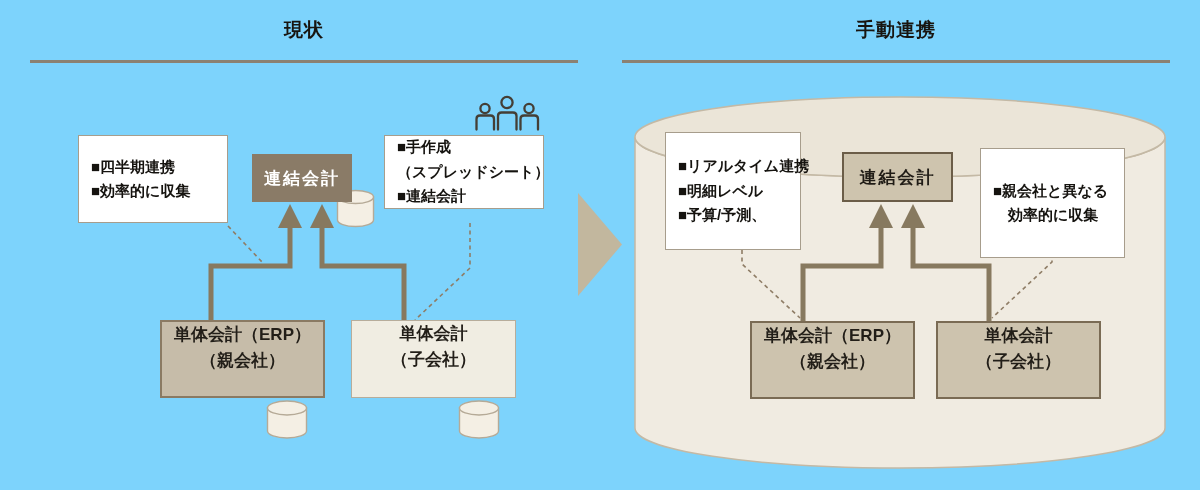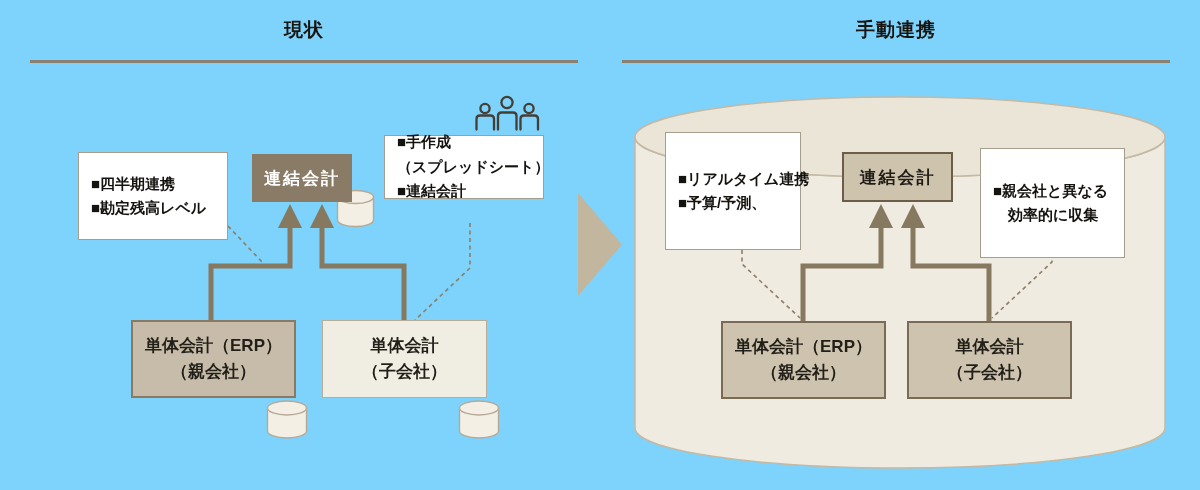--- a/index.html
+++ b/index.html
@@ -29,23 +29,23 @@
   }
 
   .consolidated {
     display: flex; align-items: center; justify-content: center;
     font-size: 17px; font-weight: 700; letter-spacing: 2px; white-space: nowrap; text-align: right;
   }
   .consolidated.current { background: #8a7b67; color: #ffffff; }
   .consolidated.ideal   { background: #cec4ae; color: #201c16; border: 2px solid #6b5d48; }
 
   .unit-box {
-    display: flex; flex-direction: column; align-items: center; justify-content: center;
+    display: flex; flex-direction: column; align-items: center; 
     font-size: 17px; font-weight: 700; line-height: 26px;
-    color: #221e18; text-align: center; white-space: nowrap;
+    color: #221e18; text-align: center; white-space: nowrap; margin-left: 29px;
   }
   .unit-box.parent-current { background: #c6bca9; border: 2px solid #8a7a63; }
   .unit-box.child-current  { background: #f0ede2; border: 1.5px solid #b7ad9b; }
   .unit-box.ideal          { background: #cdc3ae; border: 2px solid #7a6b54; }
 </style>
 </head>
 <body>
 
 <div class="canvas">
 
@@ -103,26 +103,26 @@
 
     <g stroke="#8f7d66" stroke-width="1.6" fill="none" stroke-dasharray="4,3.5">
       <path d="M742,250 V264 L800,318"></path>
       <path d="M1052,238 V262 L992,318"></path>
     </g>
   </svg>
 
   <div class="hl panel-title" style="left:30px; top:16px; width:548px;">現状</div>
   <div class="hl rule" style="left:30px; top:60px; width:548px;"></div>
 
-  <div class="hl note" style="left:78px; top:152px; width:150px; height:88px;">
+  <div class="hl note" style="left:78px; top:135px; width:150px; height:88px;">
     <div class="note-line">■四半期連携</div>
-    <div class="note-line">■勘定残高レベル</div>
+    <div class="note-line">■効率的に収集</div>
   </div>
 
-  <div class="hl note" style="left:384px; top:135px; width:160px; height:64px;">
+  <div class="hl note" style="left:384px; top:135px; width:160px; height:74px;">
     <div class="note-line">■手作成</div>
     <div class="note-line">（スプレッドシート）</div>
     <div class="note-line">■連結会計</div>
   </div>
 
   <div class="hl consolidated current" style="left:252px; top:154px; width:100px; height:48px;">連結会計</div>
 
   <div class="hl unit-box parent-current" style="left:131px; top:320px; width:165px; height:78px;">
     <div>単体会計（ERP）</div>
     <div>（親会社）</div>
@@ -131,20 +131,21 @@
   <div class="hl unit-box child-current" style="left:322px; top:320px; width:165px; height:78px;">
     <div>単体会計</div>
     <div>（子会社）</div>
   </div>
 
   <div class="hl panel-title" style="left:622px; top:16px; width:548px;">手動連携</div>
   <div class="hl rule" style="left:622px; top:60px; width:548px;"></div>
 
   <div class="hl note" style="left:665px; top:132px; width:136px; height:118px;">
     <div class="note-line">■リアルタイム連携</div>
+    <div class="note-line">■明細レベル</div>
     <div class="note-line">■予算/予測、</div>
   </div>
 
   <div class="hl note" style="left:980px; top:148px; width:145px; height:110px;">
     <div class="note-line">■親会社と異なる</div>
     <div class="note-line">　効率的に収集</div>
   </div>
 
   <div class="hl consolidated ideal" style="left:842px; top:152px; width:111px; height:50px;">連結会計</div>
 

